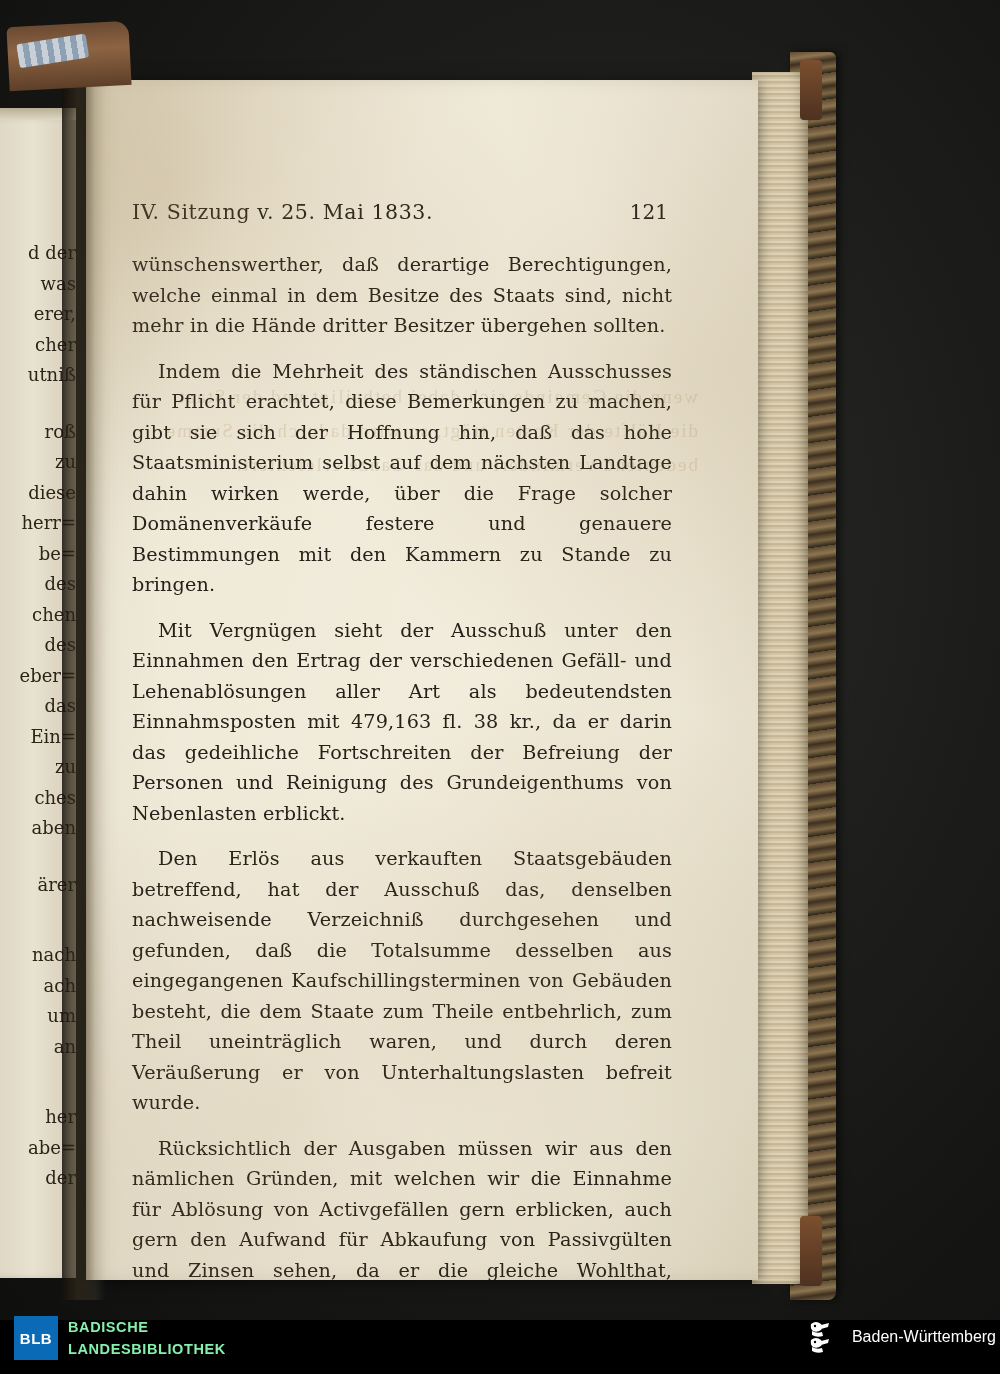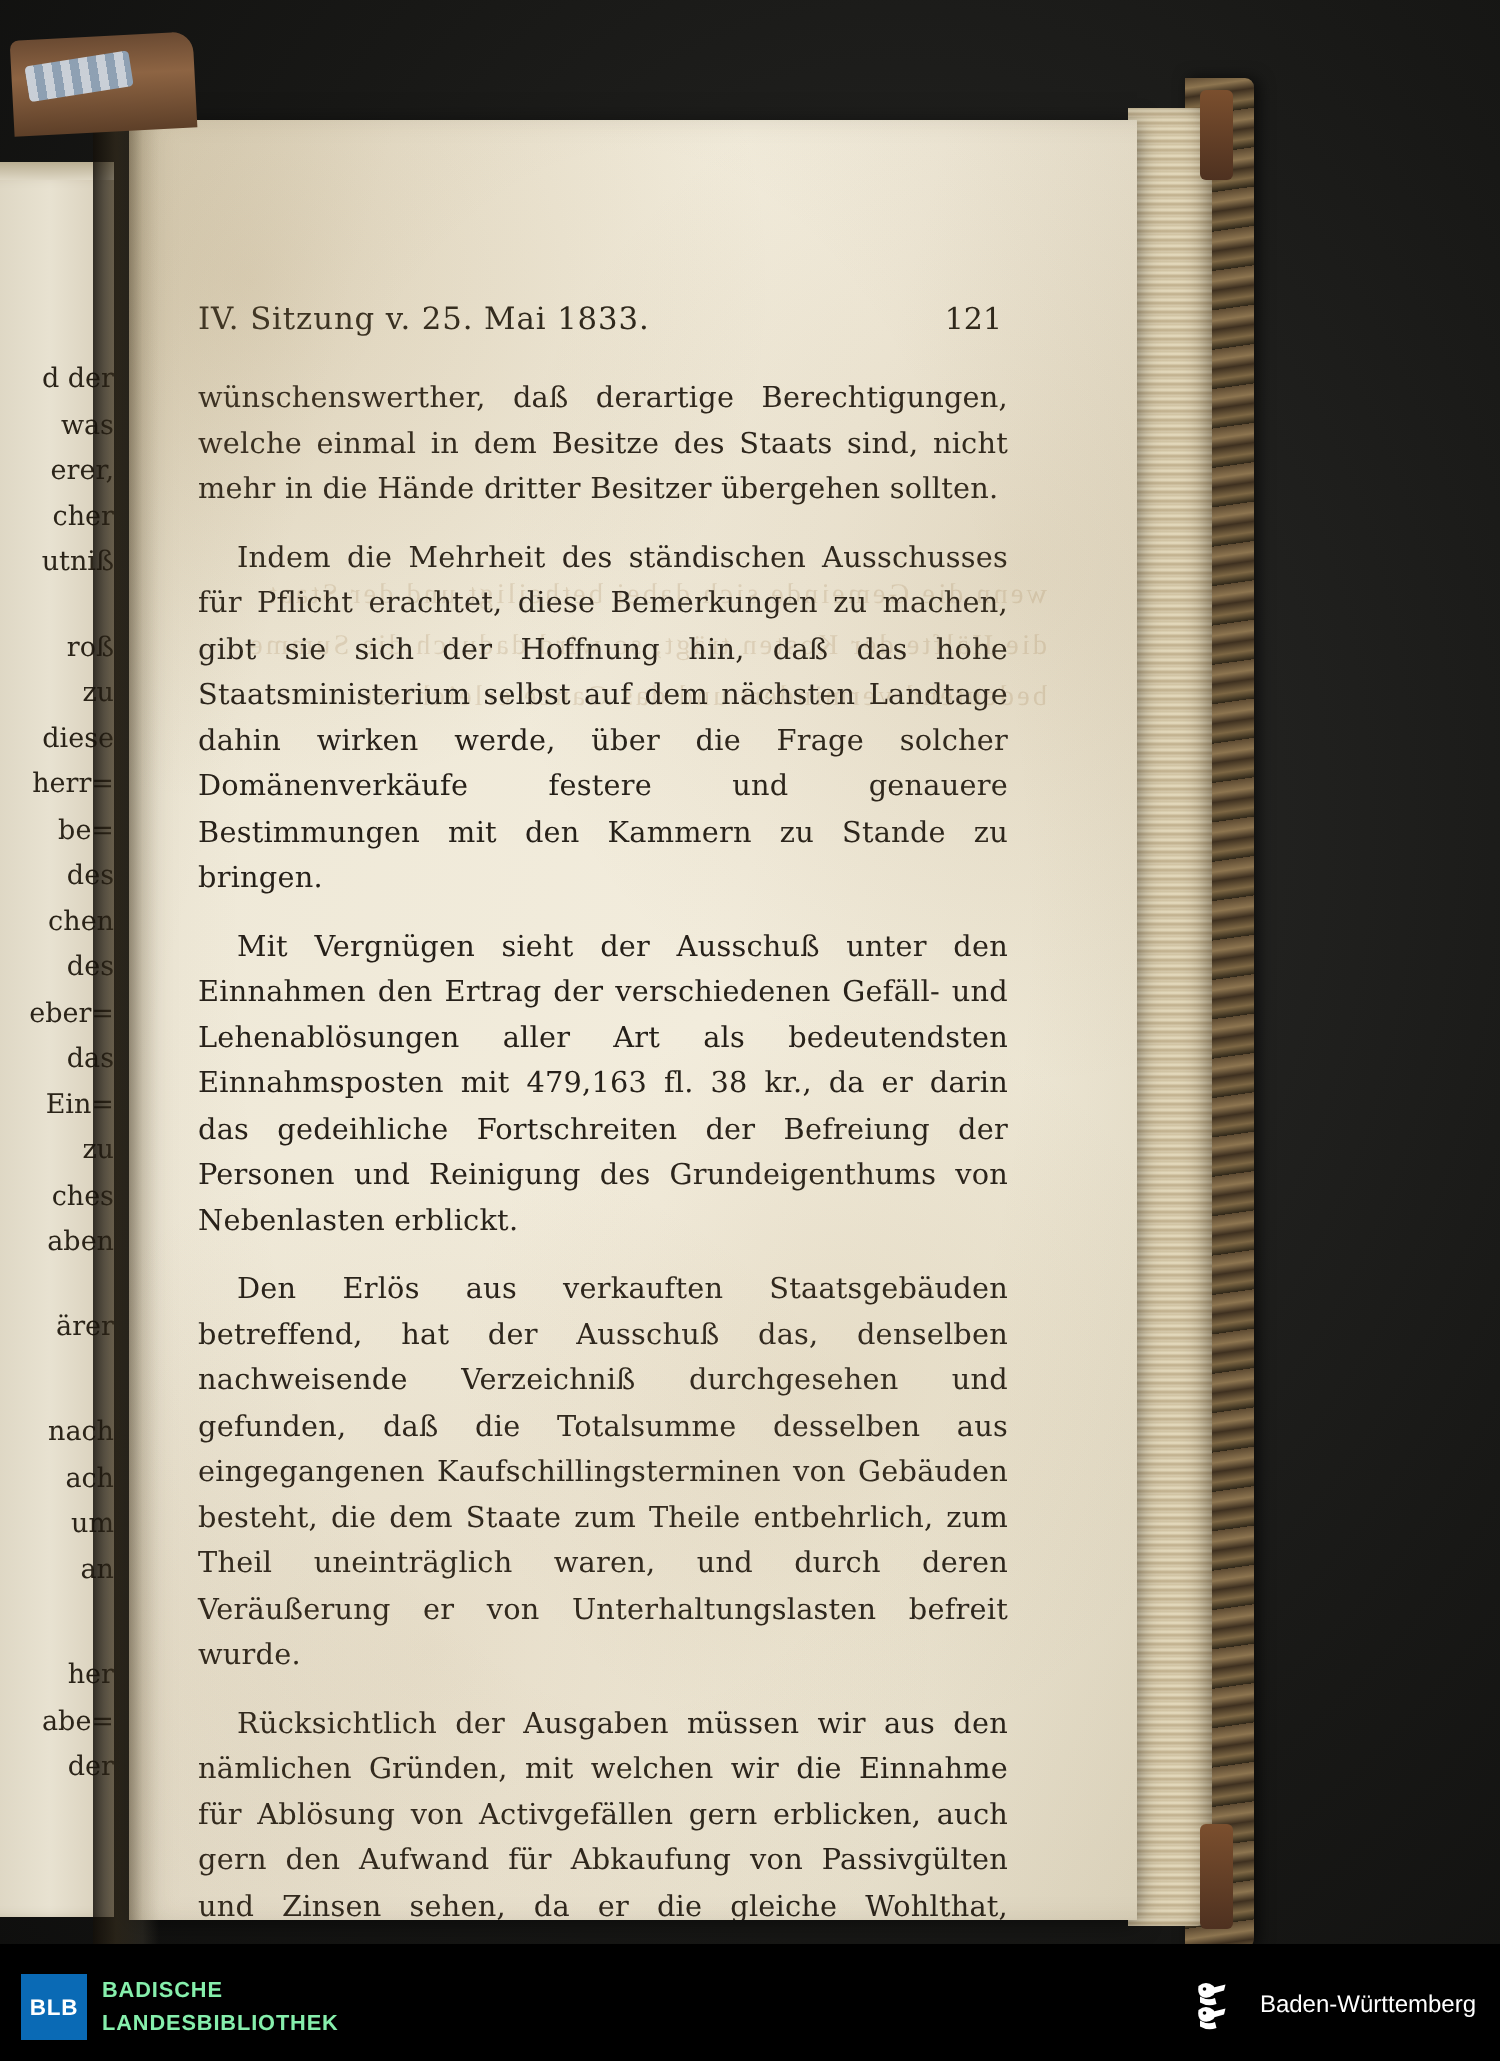--- a/index.html
+++ b/index.html
@@ -20,21 +20,21 @@
     position: absolute;
     inset: 0;
     background:
       radial-gradient(ellipse at 60% 40%, #2a2a28 0%, #181816 60%, #0e0e0d 100%);
   }
 
   
   .footer-bar {
     position: absolute;
     left: 0; right: 0; bottom: 0;
-    height: 78px;
+    height: 54px;
     background: #000;
     z-index: 40;
   }
   .blb-logo {
     position: absolute;
     left: 14px;
     bottom: 14px;
     width: 44px;
     height: 44px;
     background: #0a6ab5;
@@ -53,21 +53,21 @@
     bottom: 14px;
     color: #86efac;
     font-family: "Liberation Sans", sans-serif;
     font-size: 14.5px;
     font-weight: bold;
     line-height: 22px;
     letter-spacing: 0.6px;
   }
   .bw-wrap {
     position: absolute;
-    right: 16px;
+    right: 4px;
     bottom: 18px;
     display: flex;
     align-items: center;
     gap: 10px;
   }
   .bw-crest {
     width: 34px;
     height: 38px;
     position: relative;
   }

